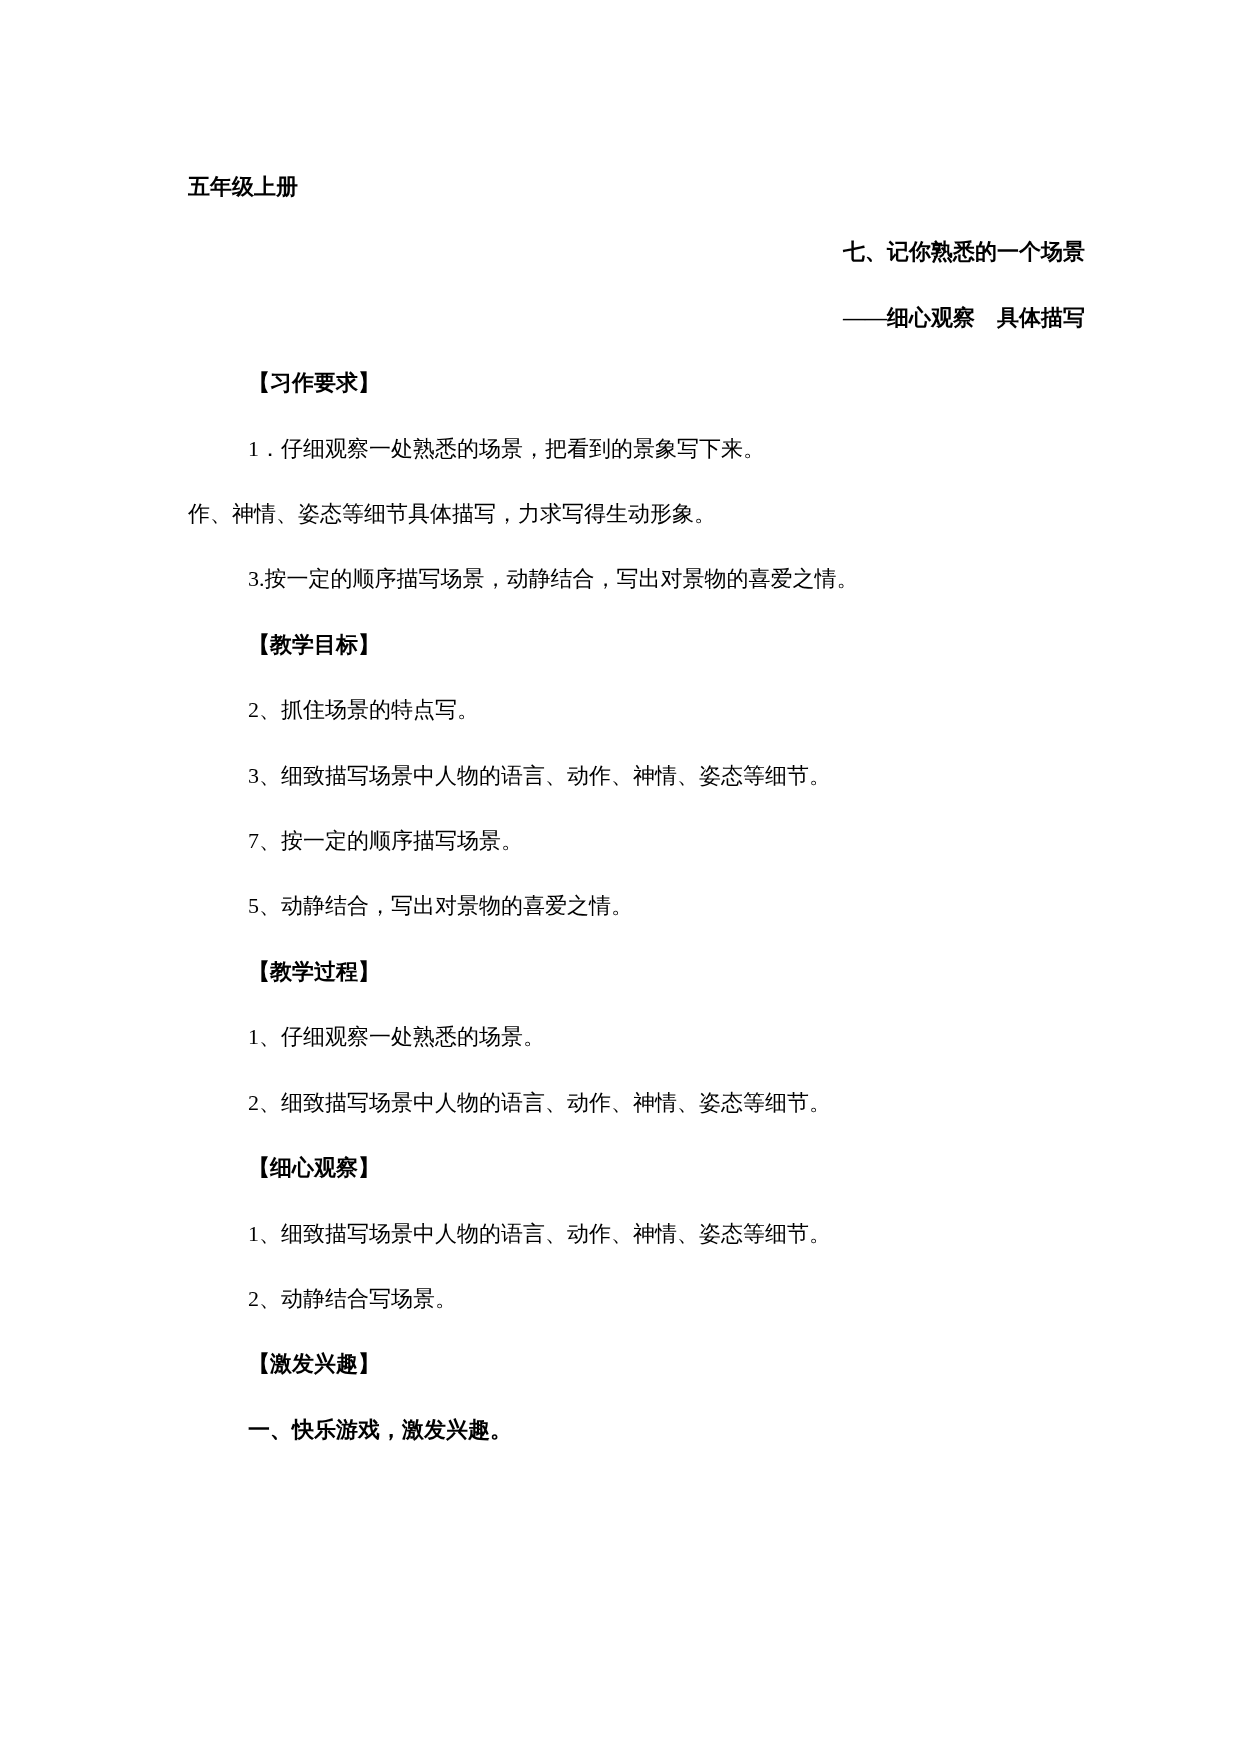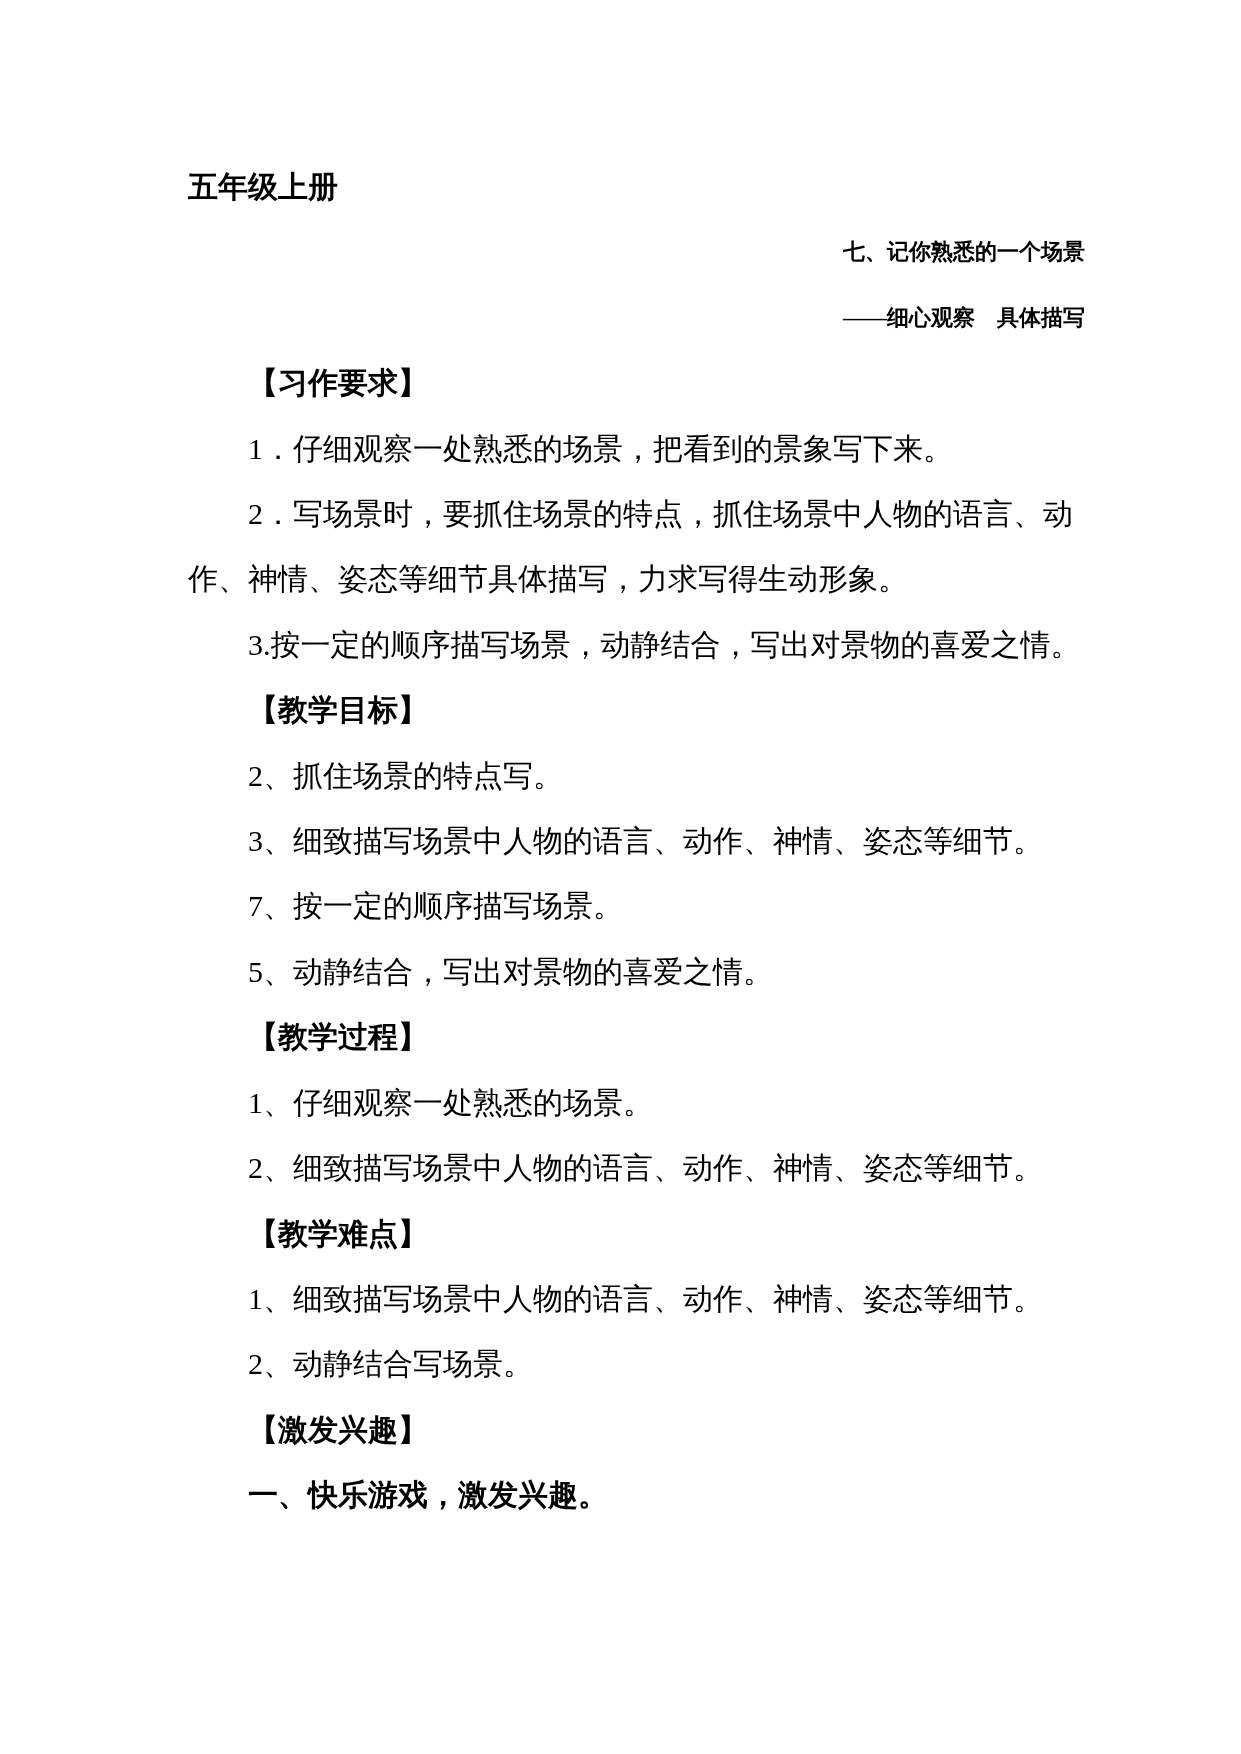--- a/index.html
+++ b/index.html
@@ -8,21 +8,21 @@
       width: 1241px;
       height: 1754px;
       font-family: "Liberation Serif", "DejaVu Serif", serif;
       color: #000000;
       overflow: hidden;
     }
     .doc {
       padding: 154px 156px 0 188px;
     }
     .line {
-      font-size: 30px;
+      font-size: 22px;
       line-height: 65.4px;
       white-space: nowrap;
       letter-spacing: 0;
     }
     .indent { text-indent: 60px; }
     .bold { font-weight: bold; }
     .title-line {
       font-size: 22px;
       line-height: 65.4px;
       font-weight: bold;
@@ -38,21 +38,20 @@
   <div class="line bold">五年级上册</div>
 
   <div class="title-line">七、记你熟悉的一个场景</div>
 
   <div class="title-line">——细心观察　具体描写</div>
 
   <div class="line bold indent">【习作要求】</div>
 
   <div class="line indent">1．仔细观察一处熟悉的场景，把看到的景象写下来。</div>
 
-  <div class="line indent">2．写场景时，要抓住场景的特点，抓住场景中人物的语言、动</div>
 
   <div class="line">作、神情、姿态等细节具体描写，力求写得生动形象。</div>
 
   <div class="line indent">3.按一定的顺序描写场景，动静结合，写出对景物的喜爱之情。</div>
 
   <div class="line bold indent">【教学目标】</div>
 
 
   <div class="line indent">2、抓住场景的特点写。</div>
 
@@ -61,21 +60,21 @@
   <div class="line indent">7、按一定的顺序描写场景。</div>
 
   <div class="line indent">5、动静结合，写出对景物的喜爱之情。</div>
 
   <div class="line bold indent">【教学过程】</div>
 
   <div class="line indent">1、仔细观察一处熟悉的场景。</div>
 
   <div class="line indent">2、细致描写场景中人物的语言、动作、神情、姿态等细节。</div>
 
-  <div class="line bold indent">【教学难点】</div>
+  <div class="line bold indent">【细心观察】</div>
 
   <div class="line indent">1、细致描写场景中人物的语言、动作、神情、姿态等细节。</div>
 
   <div class="line indent">2、动静结合写场景。</div>
 
   <div class="line bold indent">【激发兴趣】</div>
 
   <div class="line bold indent">一、快乐游戏，激发兴趣。</div>
 
 </div>

